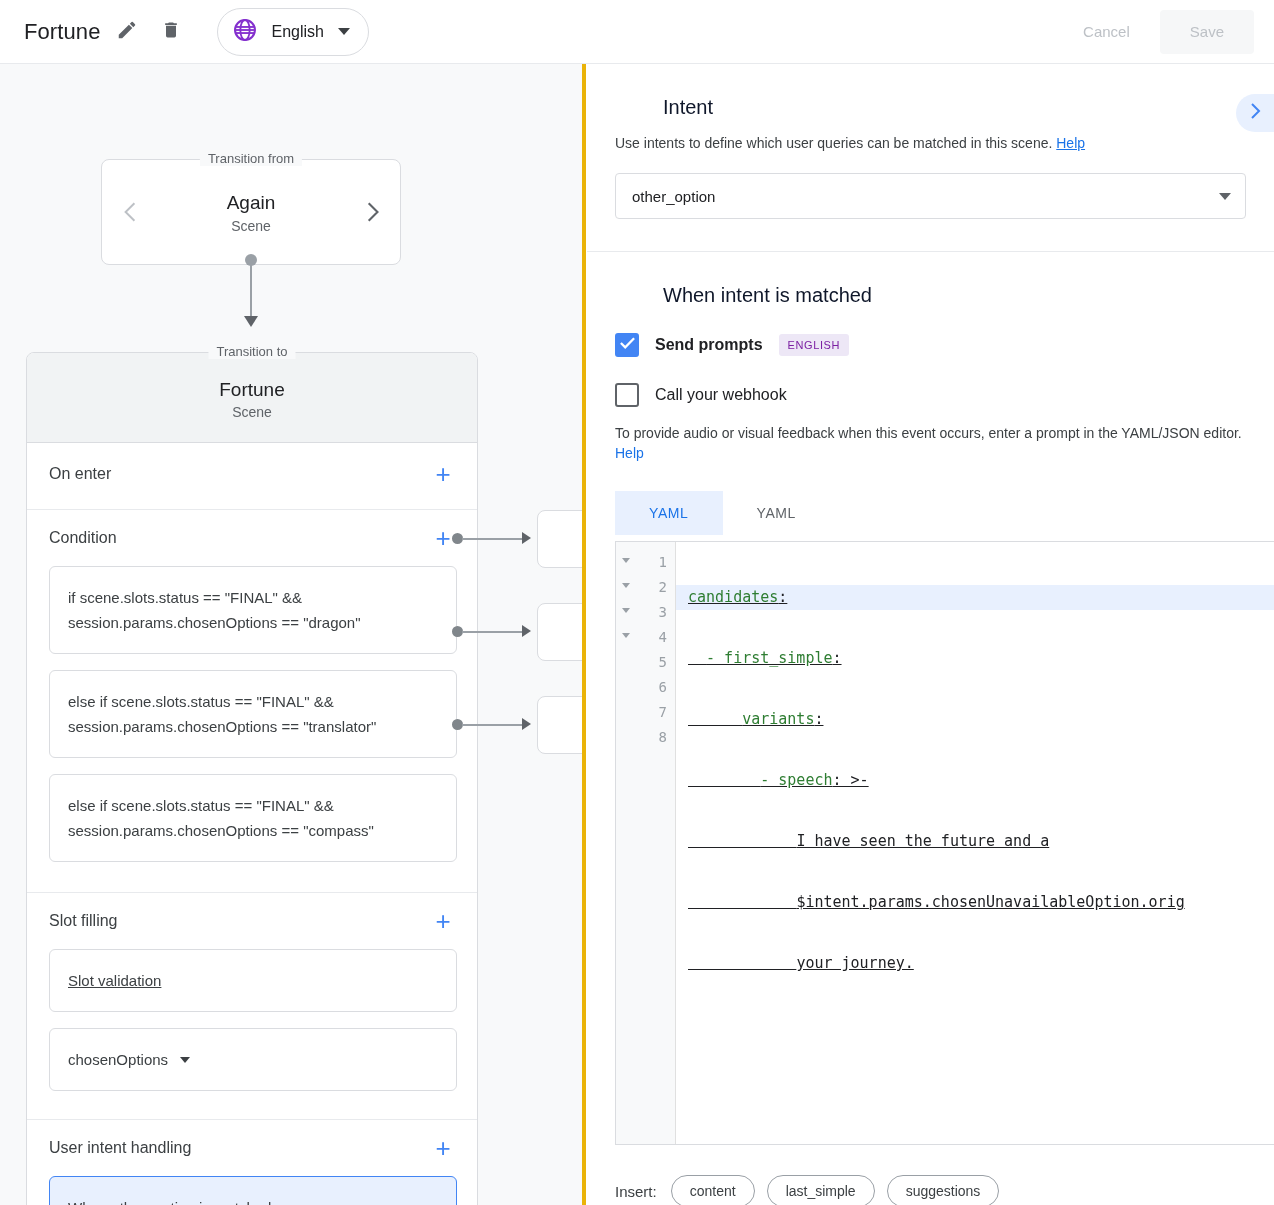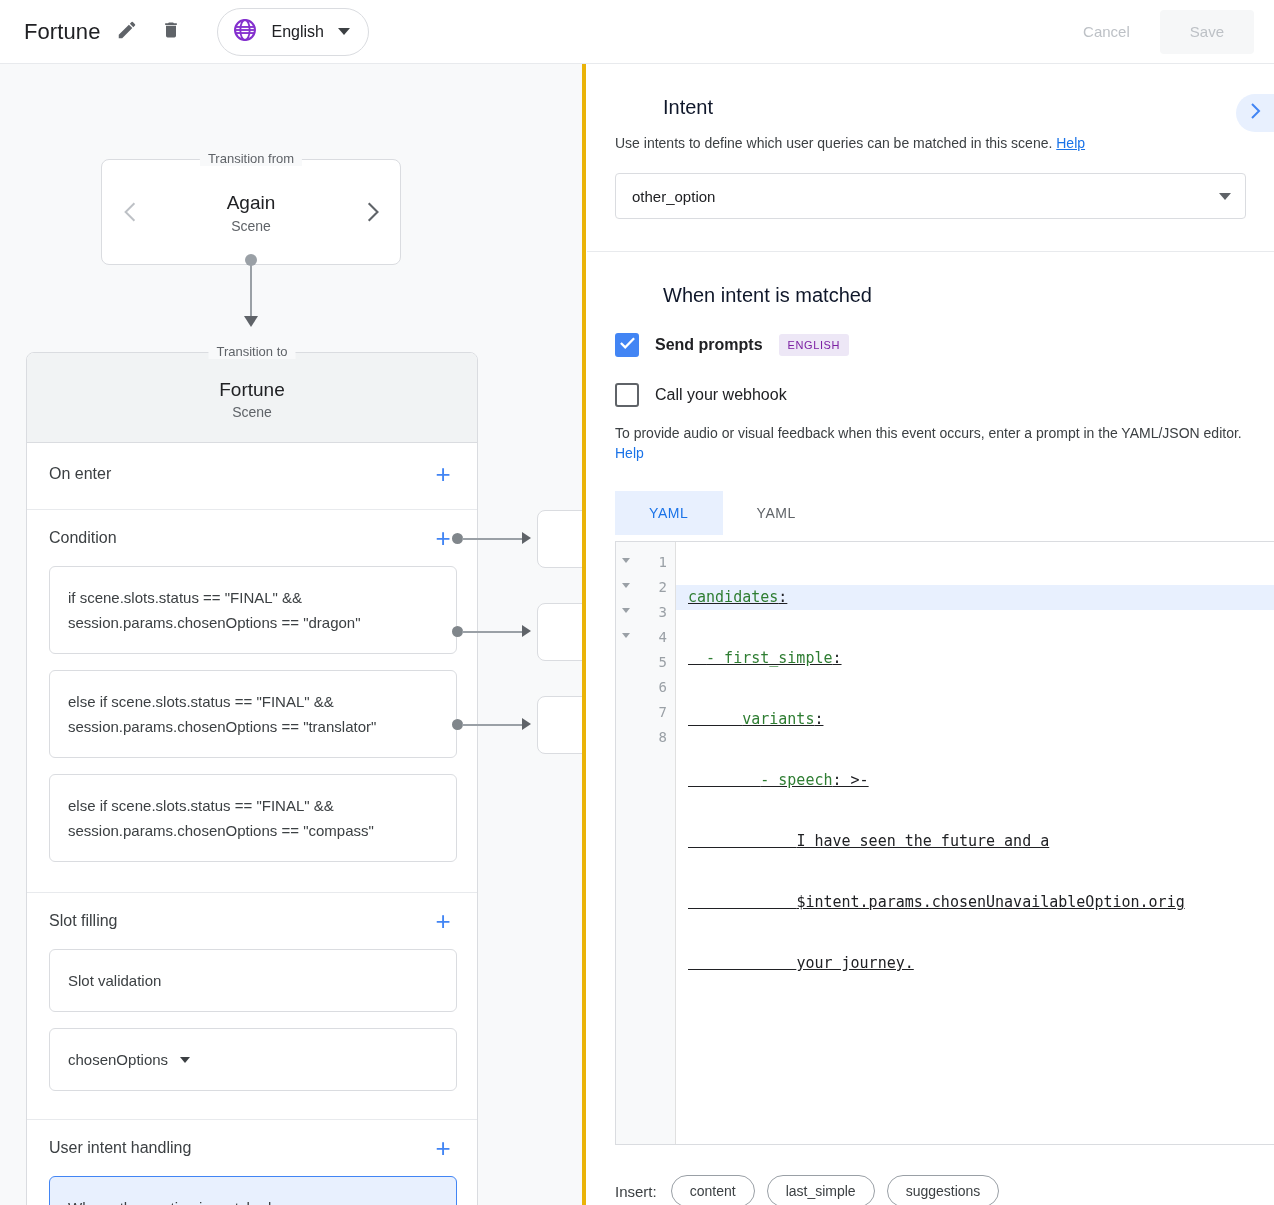--- a/index.html
+++ b/index.html
@@ -406,21 +406,21 @@
       <div class="item-box tall">if scene.slots.status == "FINAL" &amp;&amp; session.params.chosenOptions == "dragon"</div>
       <div class="item-box tall">else if scene.slots.status == "FINAL" &amp;&amp; session.params.chosenOptions == "translator"</div>
       <div class="item-box tall">else if scene.slots.status == "FINAL" &amp;&amp; session.params.chosenOptions == "compass"</div>
     </div>
 
     <div class="section">
       <div class="section-head">
         <span class="section-title">Slot filling</span>
         <span class="plus-btn">+</span>
       </div>
-      <div class="item-box" style="padding:18px;">Slot validation</div>
+      <div class="item-box" style="padding:18px;text-decoration:underline;">Slot validation</div>
       <div class="item-box" style="padding:18px;margin-bottom:14px;">
         <div class="item-row">
           <span>chosenOptions</span>
           <span class="mini-caret"></span>
         </div>
       </div>
     </div>
 
     <div class="section">
       <div class="section-head">

